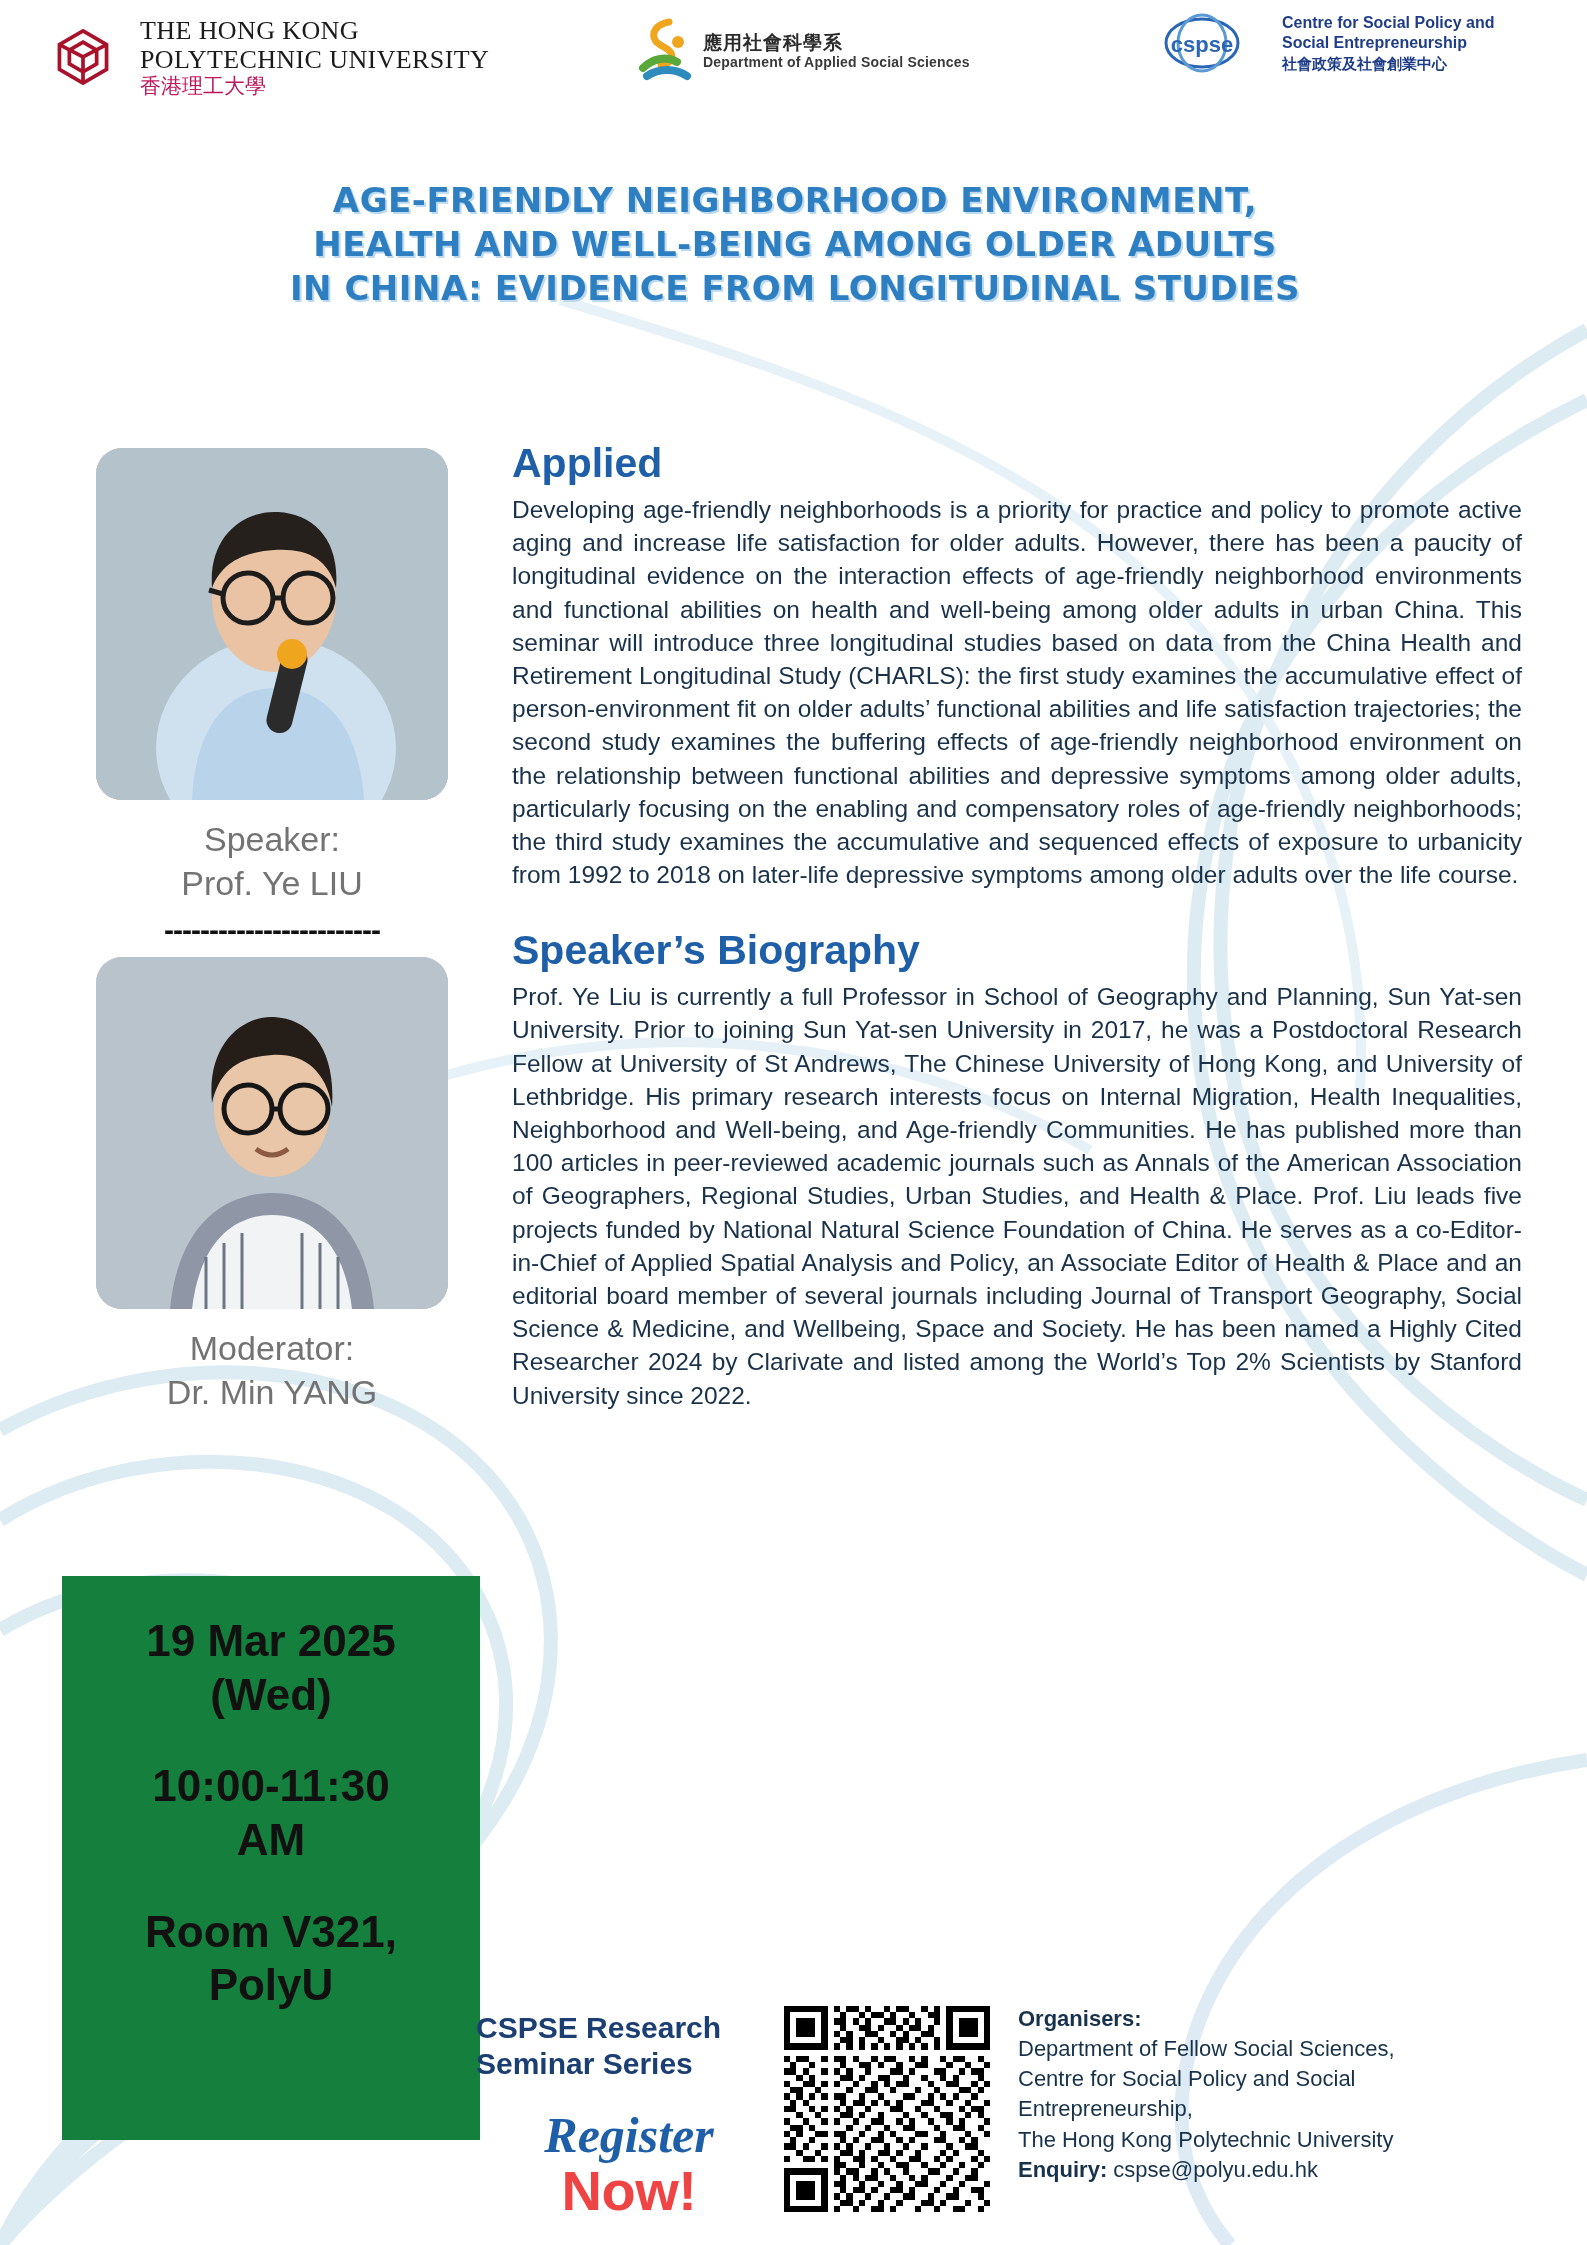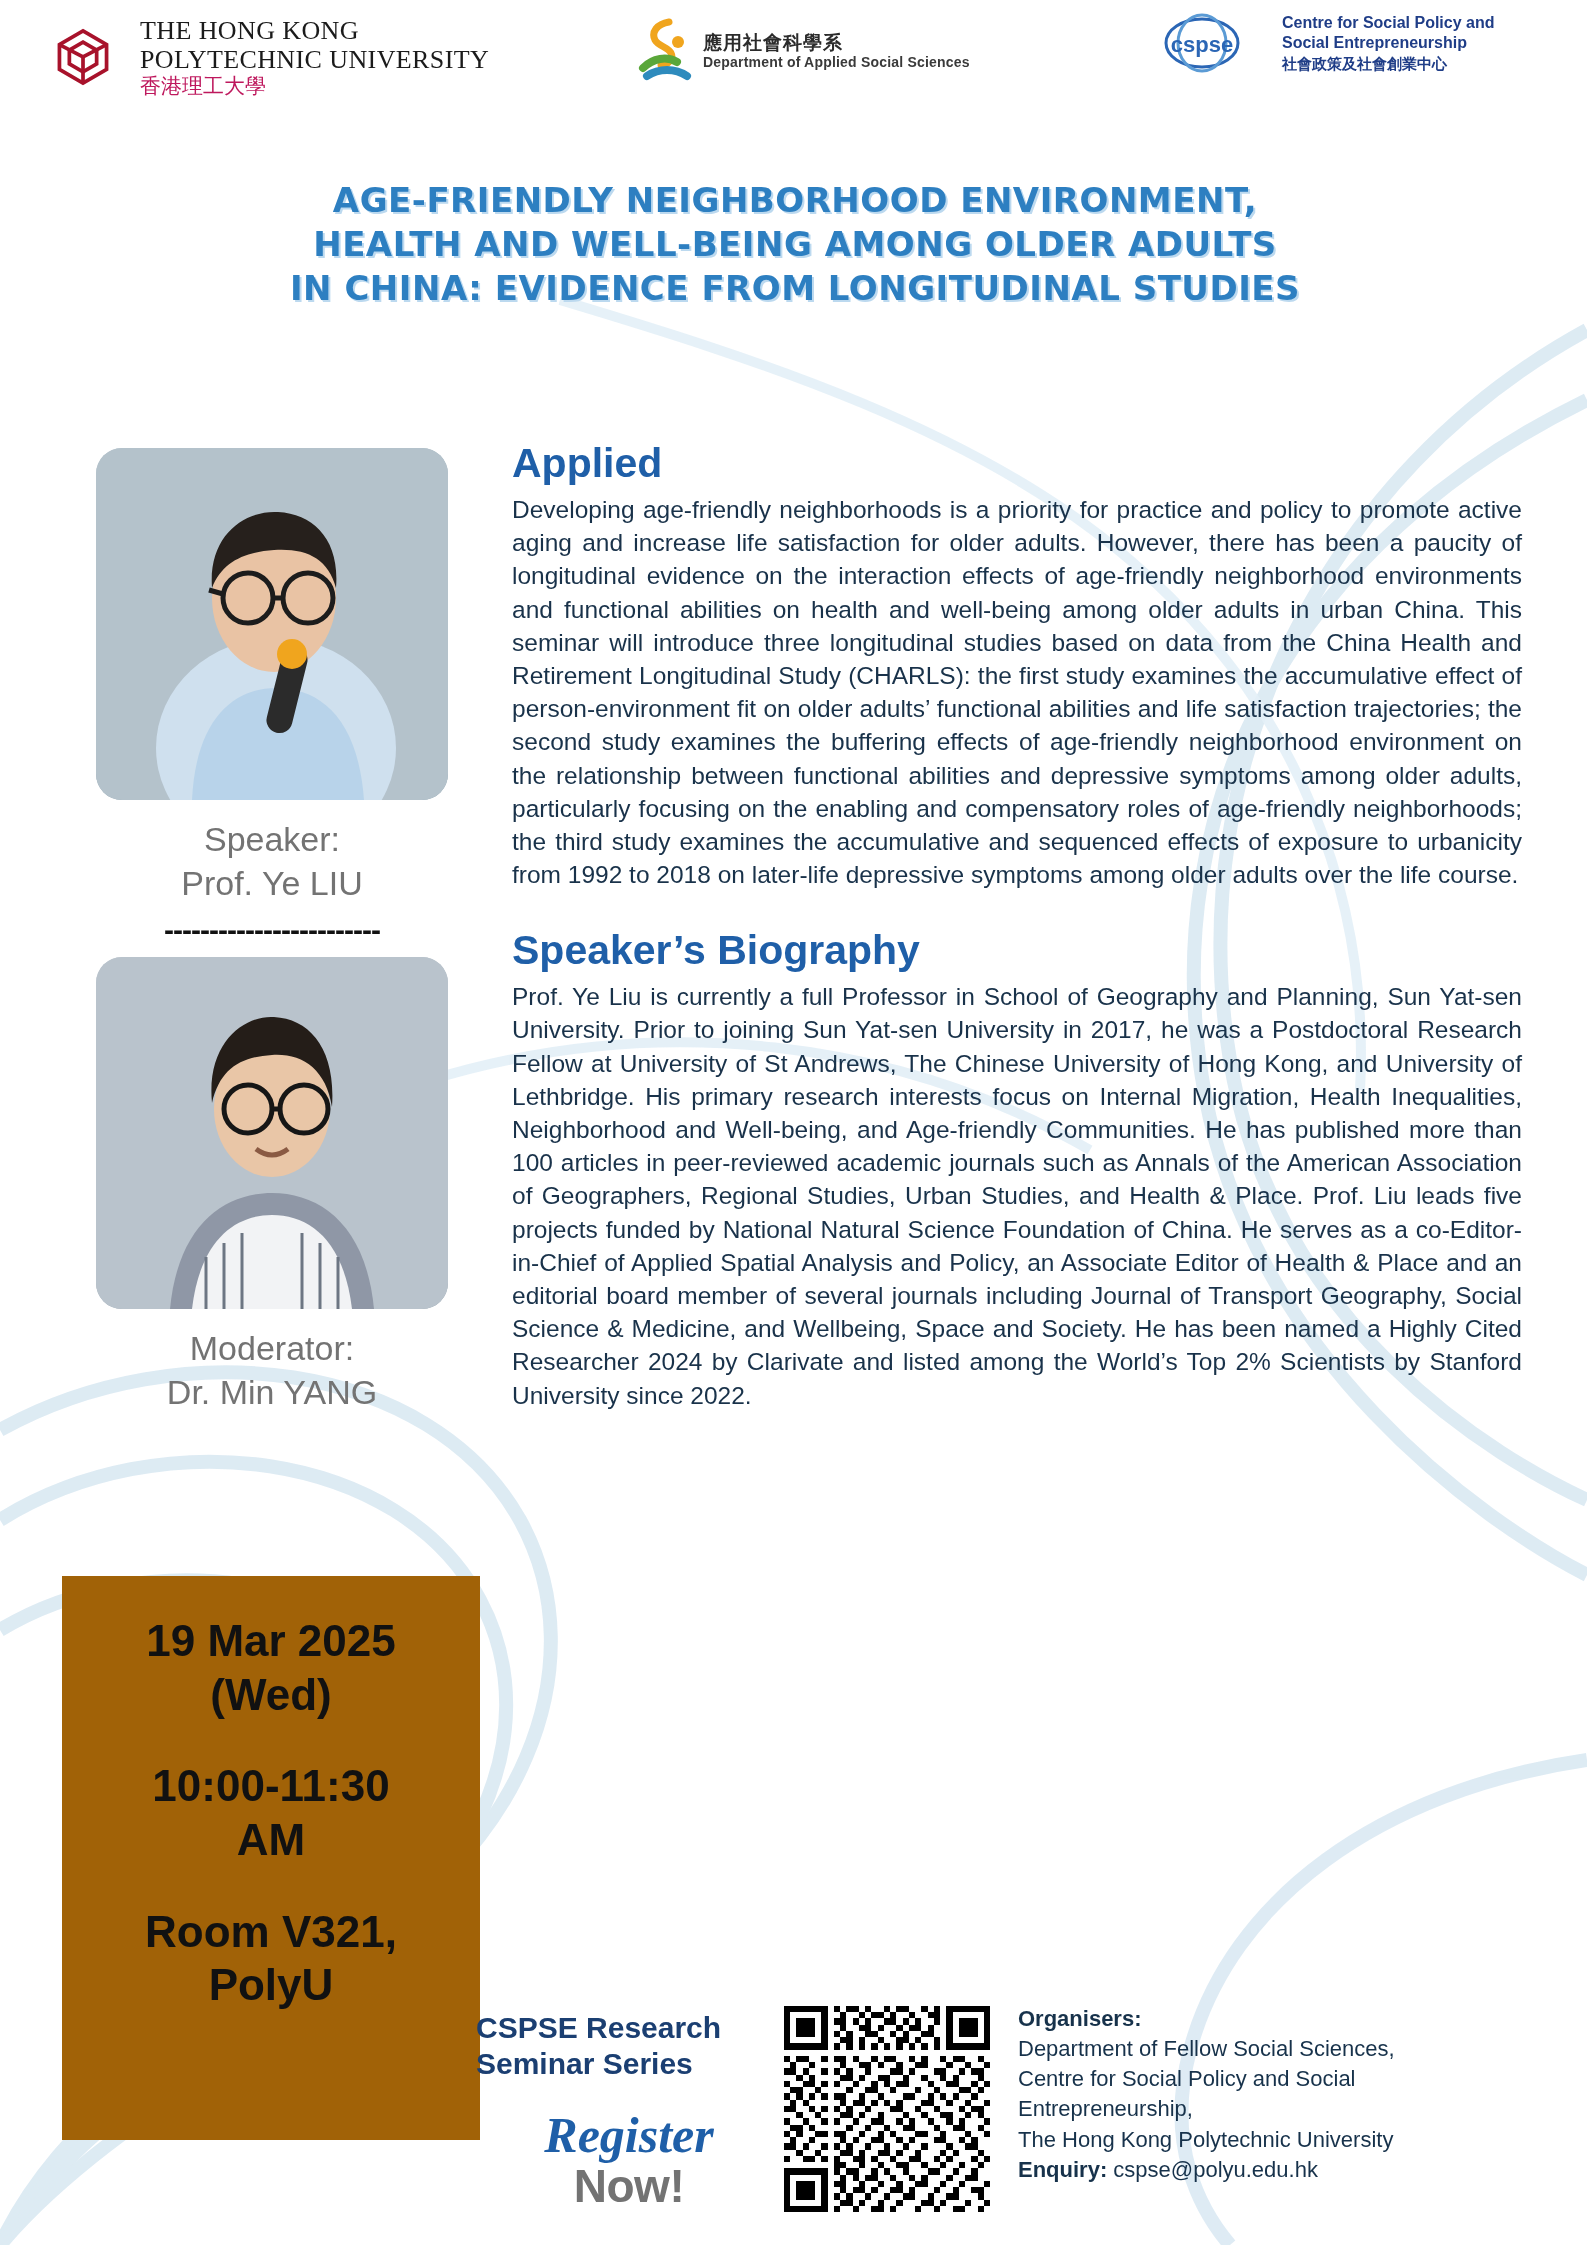--- a/index.html
+++ b/index.html
@@ -131,21 +131,21 @@
     font-size: 30px;
     color: #111;
     letter-spacing: -1px;
     margin: 8px 0 10px;
   }
 
   .info-box {
     position: absolute;
     top: 1576px; left: 62px;
     width: 418px; height: 564px;
-    background: #a16207;
+    background: #15803d;
     display: flex;
     flex-direction: column;
     align-items: center;
     justify-content: flex-start;
     padding-top: 38px;
   }
   .info-line {
     font-family: "Liberation Sans", sans-serif;
     font-weight: 700;
     font-size: 44px;
@@ -198,22 +198,22 @@
     font-family: "Liberation Serif", serif;
     font-style: italic;
     font-weight: 700;
     font-size: 50px;
     color: #1f5fa8;
     line-height: 1;
   }
   .register .r2 {
     font-family: "Liberation Sans", sans-serif;
     font-weight: 700;
-    font-size: 46px;
-    color: #737373;
+    font-size: 56px;
+    color: #ef4444;
     line-height: 1.05;
     margin-top: 2px;
     letter-spacing: -.5px;
   }
   .qr {
     position: absolute; left: 308px; top: 6px;
     width: 206px; height: 206px;
     background: #fff;
   }
   .org {

